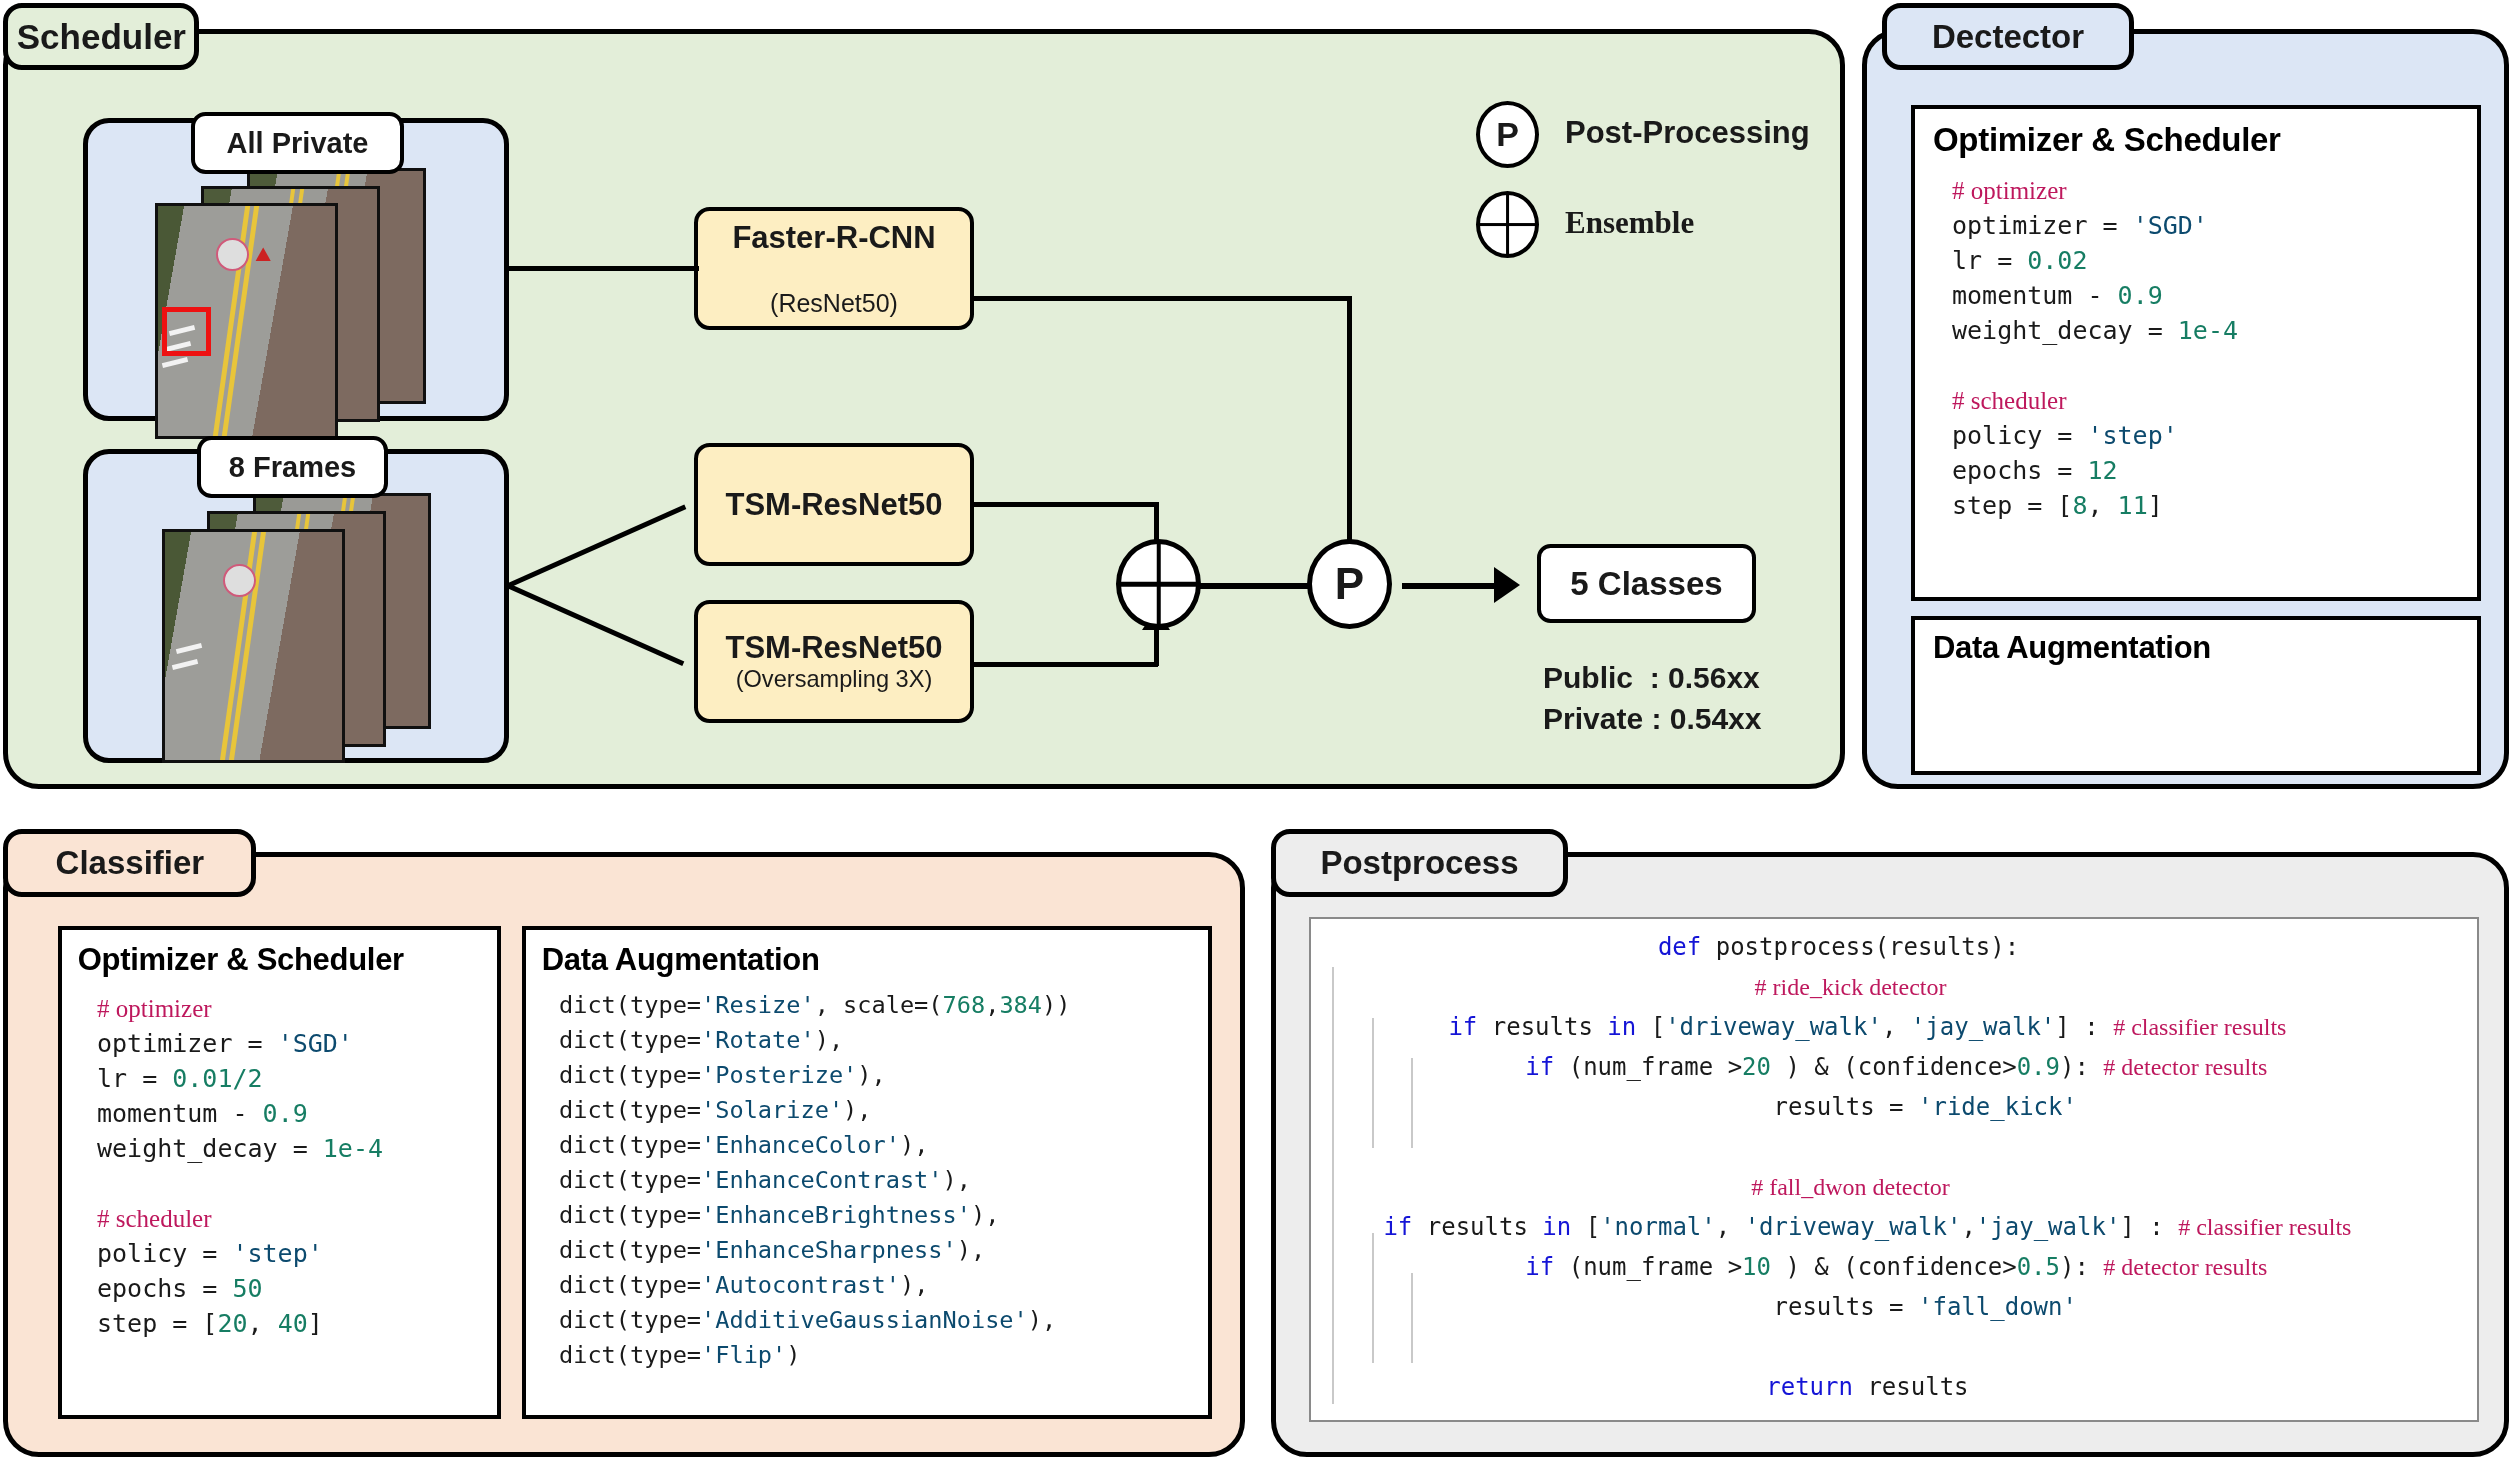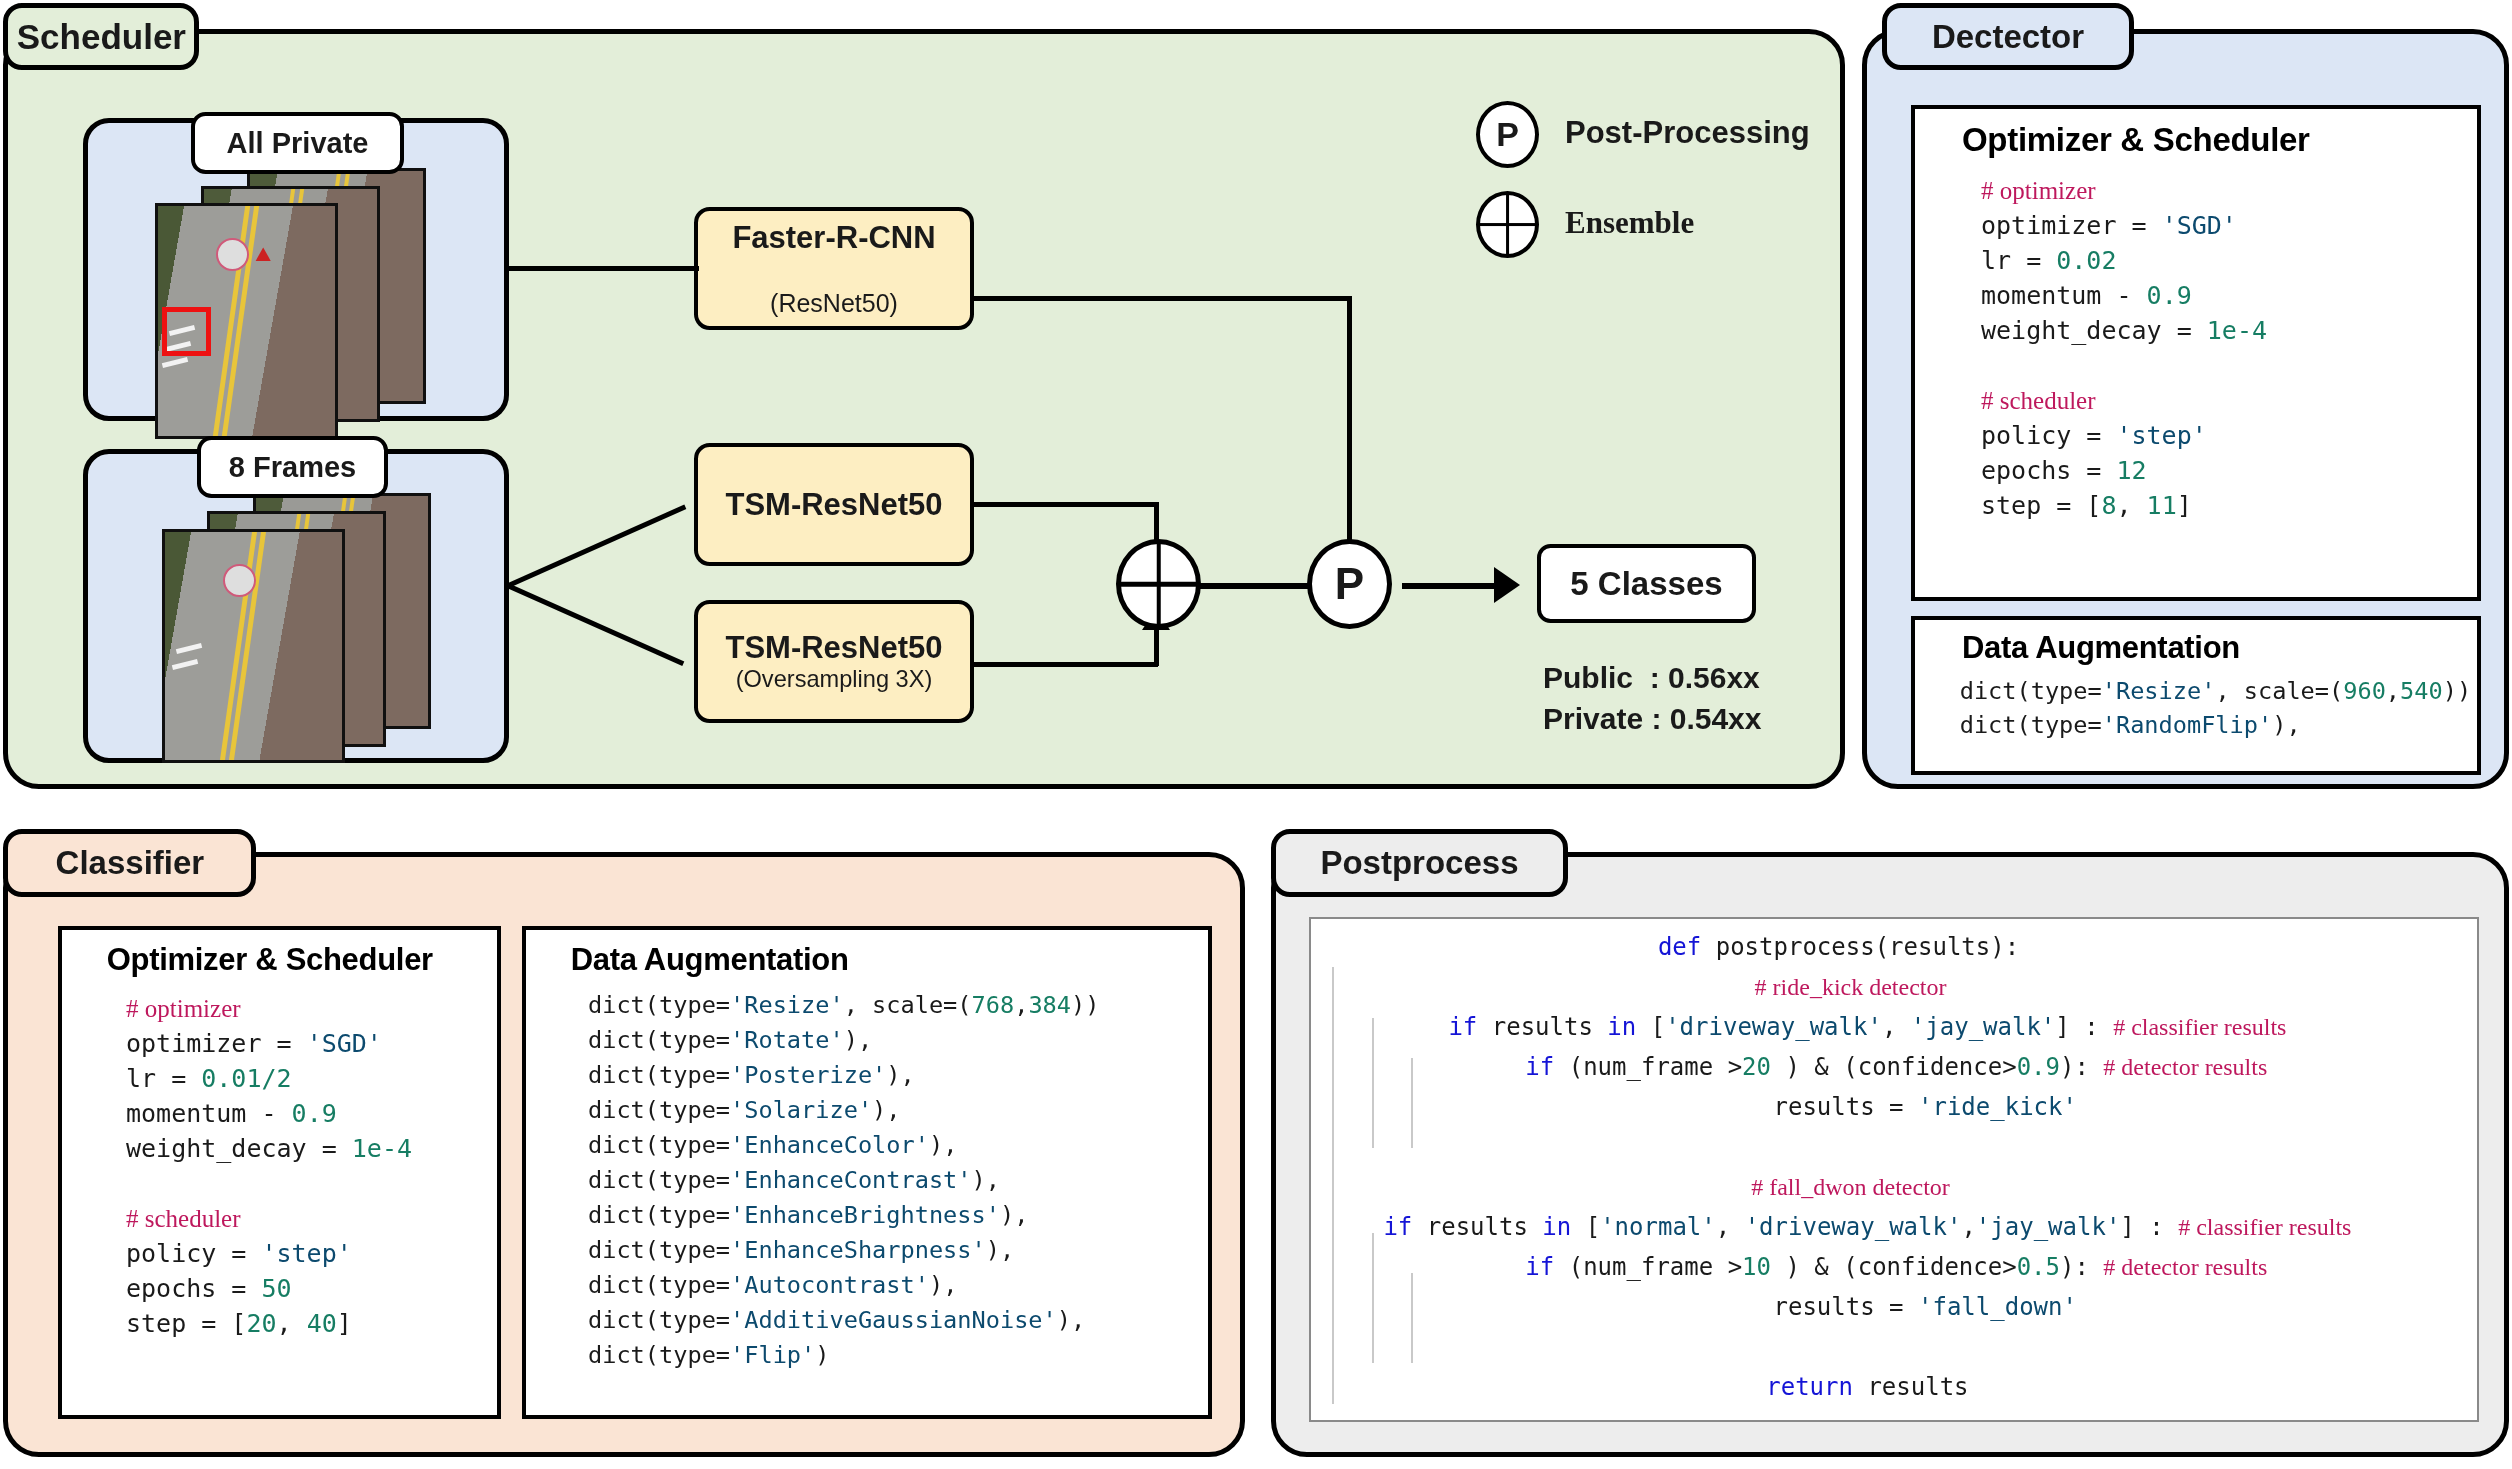--- a/index.html
+++ b/index.html
@@ -7,21 +7,21 @@
     width:2512px;height:1470px;position:relative;overflow:hidden;
     font-family:"Liberation Sans", sans-serif;
     -webkit-font-smoothing:antialiased;
   }
   .panel{position:absolute;border:5px solid #000;border-radius:36px;box-sizing:border-box;}
   .tab{
     position:absolute;border:5px solid #000;border-radius:19px;box-sizing:border-box;
     display:flex;align-items:center;justify-content:center;
     font-weight:bold;color:#1a1a1a;z-index:9;
   }
-  .innerbox{position:absolute;background:#fff;border:4.5px solid #000;box-sizing:border-box;padding-left:29px;}
+  .innerbox{position:absolute;background:#fff;border:4.5px solid #000;box-sizing:border-box;}
   .boxtitle{font-weight:bold;color:#000;letter-spacing:-0.3px;}
   .code{font-family:"DejaVu Sans Mono","Liberation Mono",monospace;white-space:pre;color:#1a1a1a;}
   .cm{color:#be185d;font-family:Liberation Serif, serif;}           
   .st{color:#0c4a6e;}           
   .nu{color:#167d63;}           
   .kw{color:#1414d6;}           
   .nodebox{
     position:absolute;background:#fdeec2;border:4.5px solid #000;border-radius:15.7px;
     box-sizing:border-box;display:flex;flex-direction:column;
     align-items:center;justify-content:center;color:#1a1a1a;
@@ -176,21 +176,20 @@
   <span>Dectector</span>
 </div>
 
 <div class="innerbox" style="left:1911px;top:105px;width:570px;height:496px;">
   <div class="boxtitle" style="margin:12.3px 0 0 18px;font-size:33px;">Optimizer &amp; Scheduler</div>
   <div class="code" style="margin:13.5px 0 0 37px;font-size:25px;line-height:35px;"><div><span class="cm"># optimizer</span></div><div><span>optimizer = </span><span class="st">'SGD'</span></div><div><span>lr = </span><span class="nu">0.02</span></div><div><span>momentum - </span><span class="nu">0.9</span></div><div><span>weight_decay = </span><span class="nu">1e-4</span></div><div>&nbsp;</div><div><span class="cm"># scheduler</span></div><div><span>policy = </span><span class="st">'step'</span></div><div><span>epochs = </span><span class="nu">12</span></div><div><span>step = [</span><span class="nu">8</span><span>, </span><span class="nu">11</span><span>]</span></div></div>
 </div>
 
 <div class="innerbox" style="left:1911px;top:616px;width:570px;height:159px;">
   <div class="boxtitle" style="margin:10px 0 0 18px;font-size:31px;">Data Augmentation</div>
-  <div class="code" style="margin:7.9px 0 0 15.7px;font-size:23.6px;line-height:34px;"><div><span>dict(type=</span><span class="st">'Resize'</span><span>, scale=(</span><span class="nu">960</span><span>,</span><span class="nu">540</span><span>))</span></div><div><span>dict(type=</span><span class="st">'RandomFlip'</span><span>),</span></div></div>
 </div>
 
 <div class="panel" style="left:3.4px;top:852px;width:1242px;height:605px;background:#fae4d4;"></div>
 <div class="tab" style="left:3.4px;top:829px;width:253px;height:68px;background:#fae4d4;font-size:33px;">
   <span>Classifier</span>
 </div>
 
 <div class="innerbox" style="left:58px;top:926px;width:443px;height:493px;">
   <div class="boxtitle" style="margin:12.3px 0 0 15.7px;font-size:31px;">Optimizer &amp; Scheduler</div>
   <div class="code" style="margin:12.3px 0 0 35px;font-size:25px;line-height:35px;"><div><span class="cm"># optimizer</span></div><div><span>optimizer = </span><span class="st">'SGD'</span></div><div><span>lr = </span><span class="nu">0.01/2</span></div><div><span>momentum - </span><span class="nu">0.9</span></div><div><span>weight_decay = </span><span class="nu">1e-4</span></div><div>&nbsp;</div><div><span class="cm"># scheduler</span></div><div><span>policy = </span><span class="st">'step'</span></div><div><span>epochs = </span><span class="nu">50</span></div><div><span>step = [</span><span class="nu">20</span><span>, </span><span class="nu">40</span><span>]</span></div></div>

